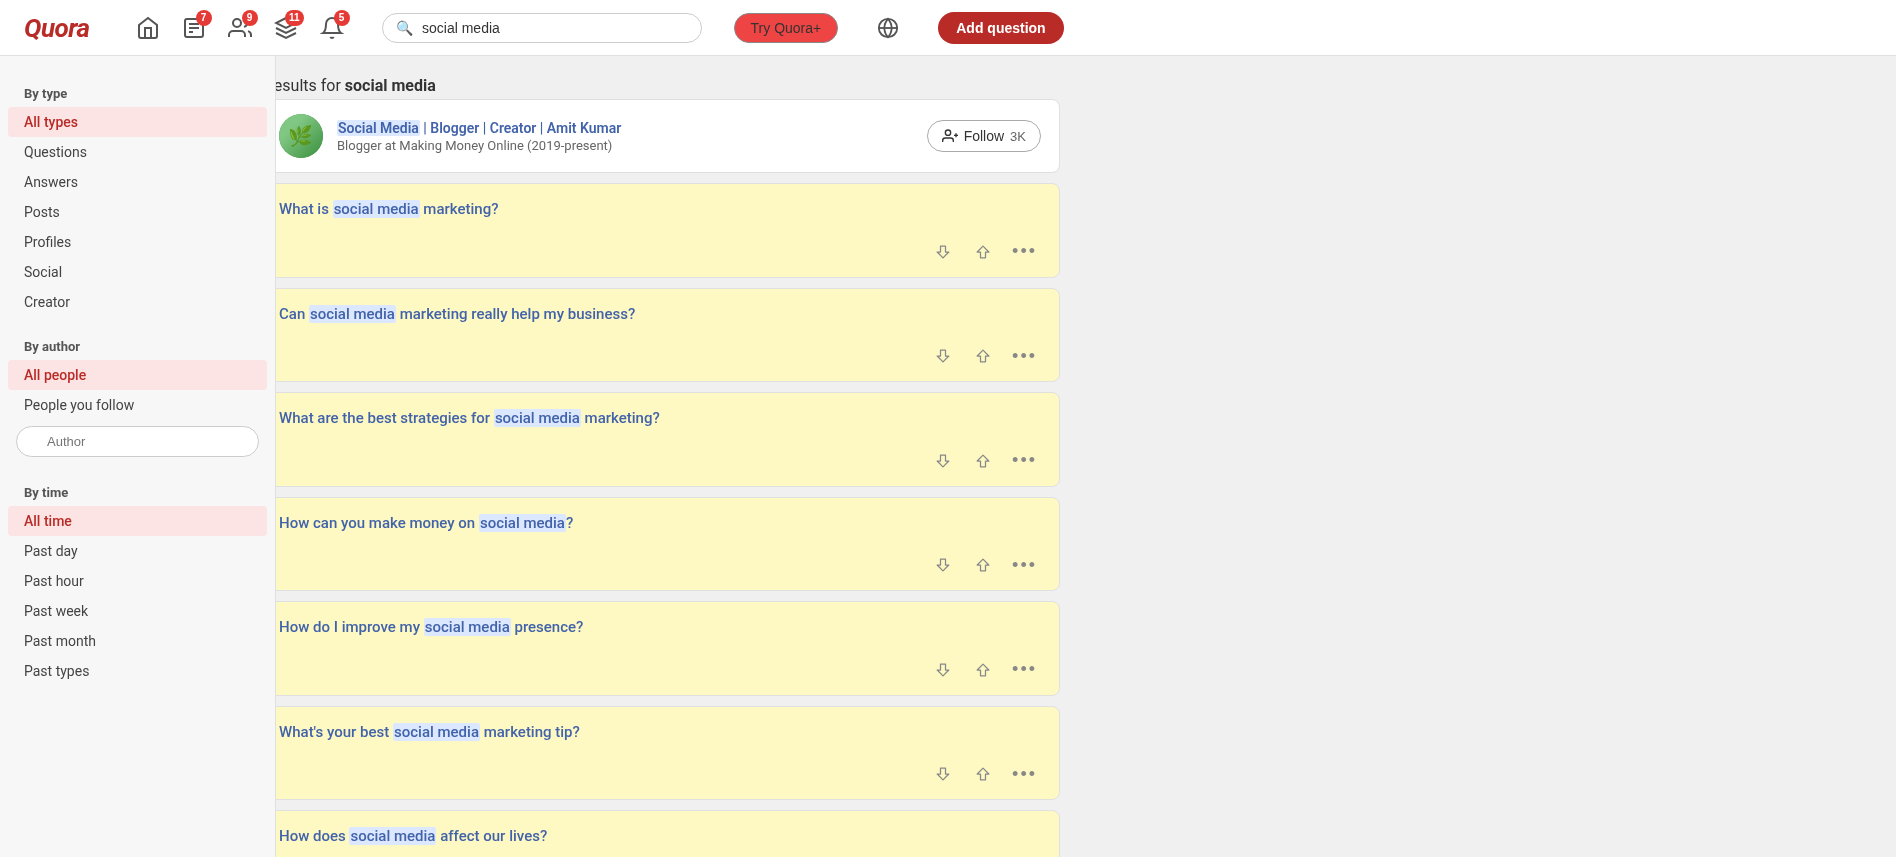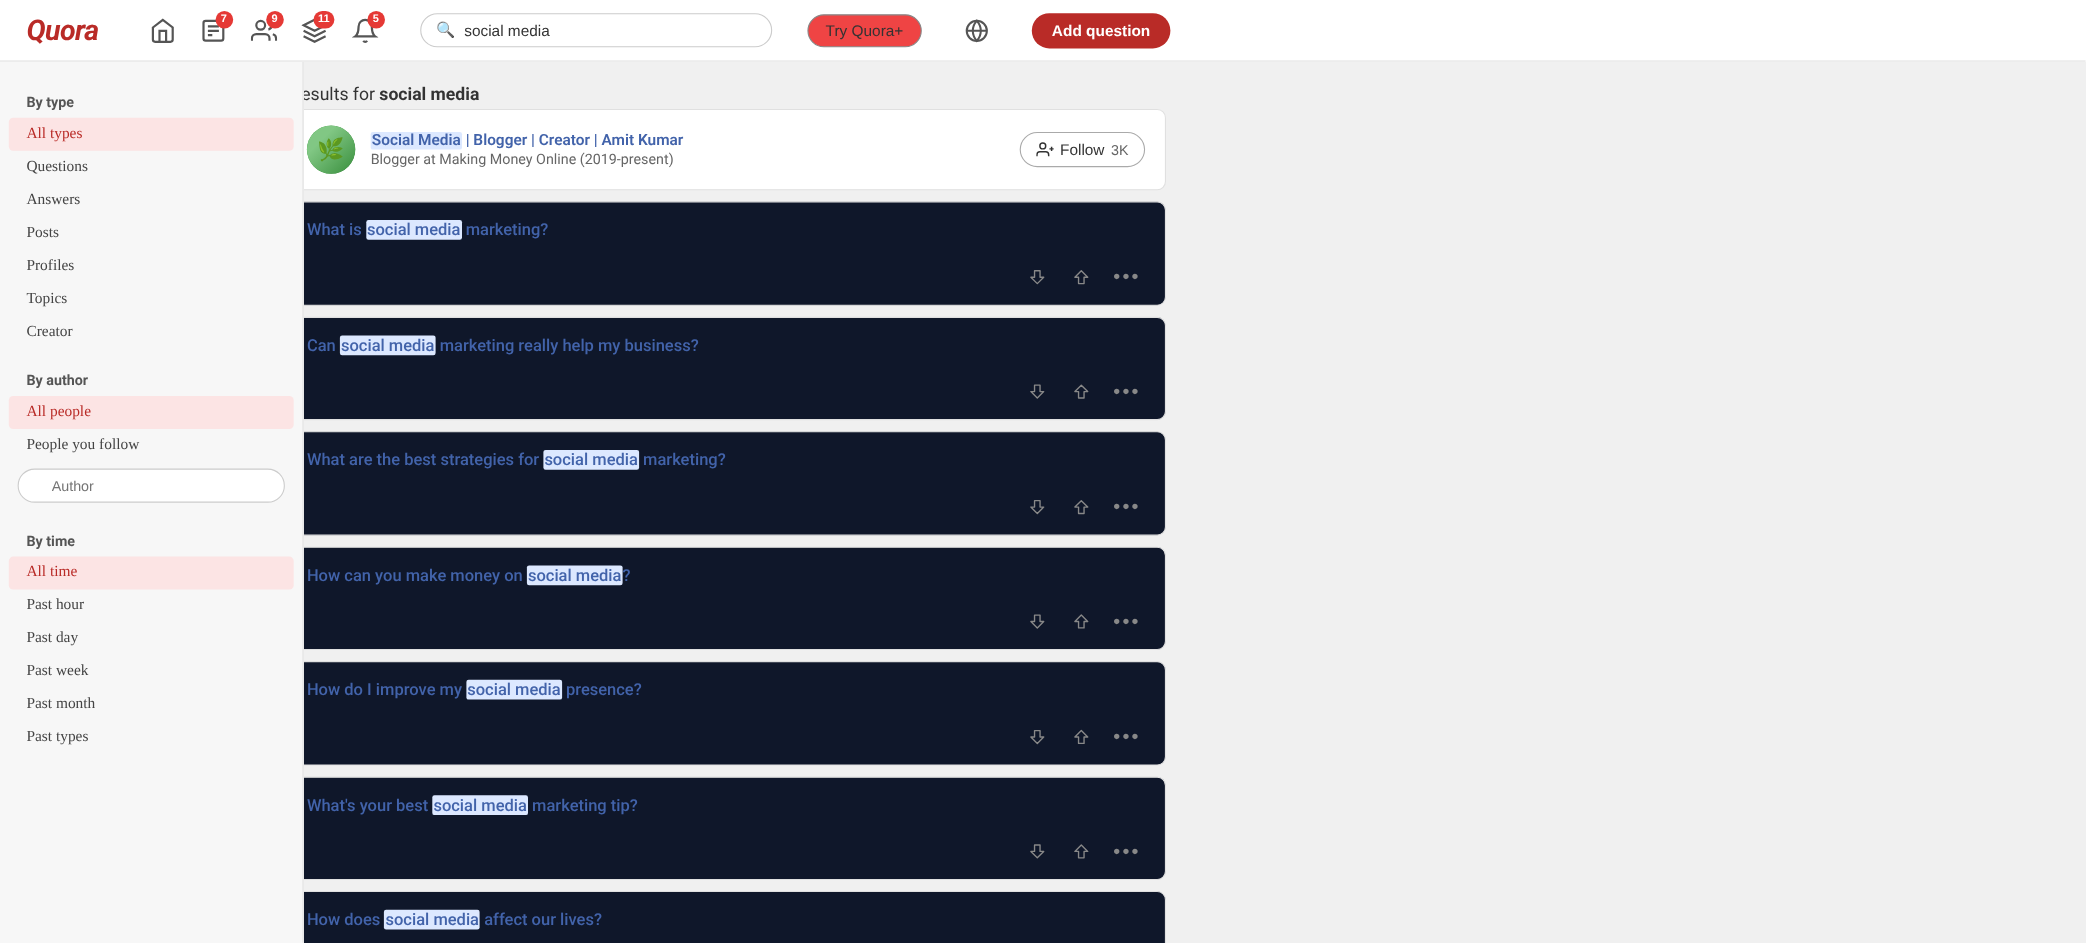--- a/index.html
+++ b/index.html
@@ -129,21 +129,20 @@
       letter-spacing: 0;
     }
     .sidebar-item {
       display: block;
       padding: 7px 24px;
       font-size: 14px;
       color: #444;
       cursor: pointer;
       text-decoration: none;
       border-radius: 0;
-      font-family: Liberation Serif, serif;
     }
     .sidebar-item.active {
       background: #fce4e4;
       color: #b92b27;
       font-weight: 500;
       border-radius: 4px;
       margin: 0 8px;
       padding: 7px 16px;
     }
     .author-input-wrap {
@@ -240,21 +239,21 @@
       color: #333;
       white-space: nowrap;
     }
     .follow-count {
       font-size: 13px;
       color: #666;
     }
 
     
     .question-card {
-      background: #0f172a;
+      background: #fef9c3;
       border: 1px solid #e0e0e0;
       border-radius: 8px;
       padding: 14px 18px 10px;
       margin-bottom: 10px;
     }
     .question-text {
       font-size: 15px;
       color: #4263aa;
       font-weight: 500;
       cursor: pointer;
@@ -364,40 +363,40 @@
 <div class="page-wrapper">
 
   <aside class="sidebar">
     <div class="sidebar-section-title">By type</div>
 
     <a class="sidebar-item active">All types</a>
     <a class="sidebar-item">Questions</a>
     <a class="sidebar-item">Answers</a>
     <a class="sidebar-item">Posts</a>
     <a class="sidebar-item">Profiles</a>
-    <a class="sidebar-item">Topics</a>
+    <a class="sidebar-item">Social</a>
     <a class="sidebar-item">Creator</a>
 
     <div class="sidebar-section-title" style="margin-top:12px;">By author</div>
 
     <a class="sidebar-item active">All people</a>
     <a class="sidebar-item">People you follow</a>
 
     <div class="author-input-wrap">
       <div class="author-input-container">
         <span class="search-ic">🔍</span>
         <input class="author-input" type="text" placeholder="Author" style="">
       </div>
     </div>
 
     <div class="sidebar-section-title" style="margin-top:12px;">By time</div>
 
     <a class="sidebar-item active">All time</a>
+    <a class="sidebar-item">Past day</a>
     <a class="sidebar-item">Past hour</a>
-    <a class="sidebar-item">Past day</a>
     <a class="sidebar-item">Past week</a>
     <a class="sidebar-item">Past month</a>
     <a class="sidebar-item">Past types</a>
   </aside>
 
   <main class="main-content">
     <div class="results-header">
       Results for <strong>social media</strong>
     </div>
 

